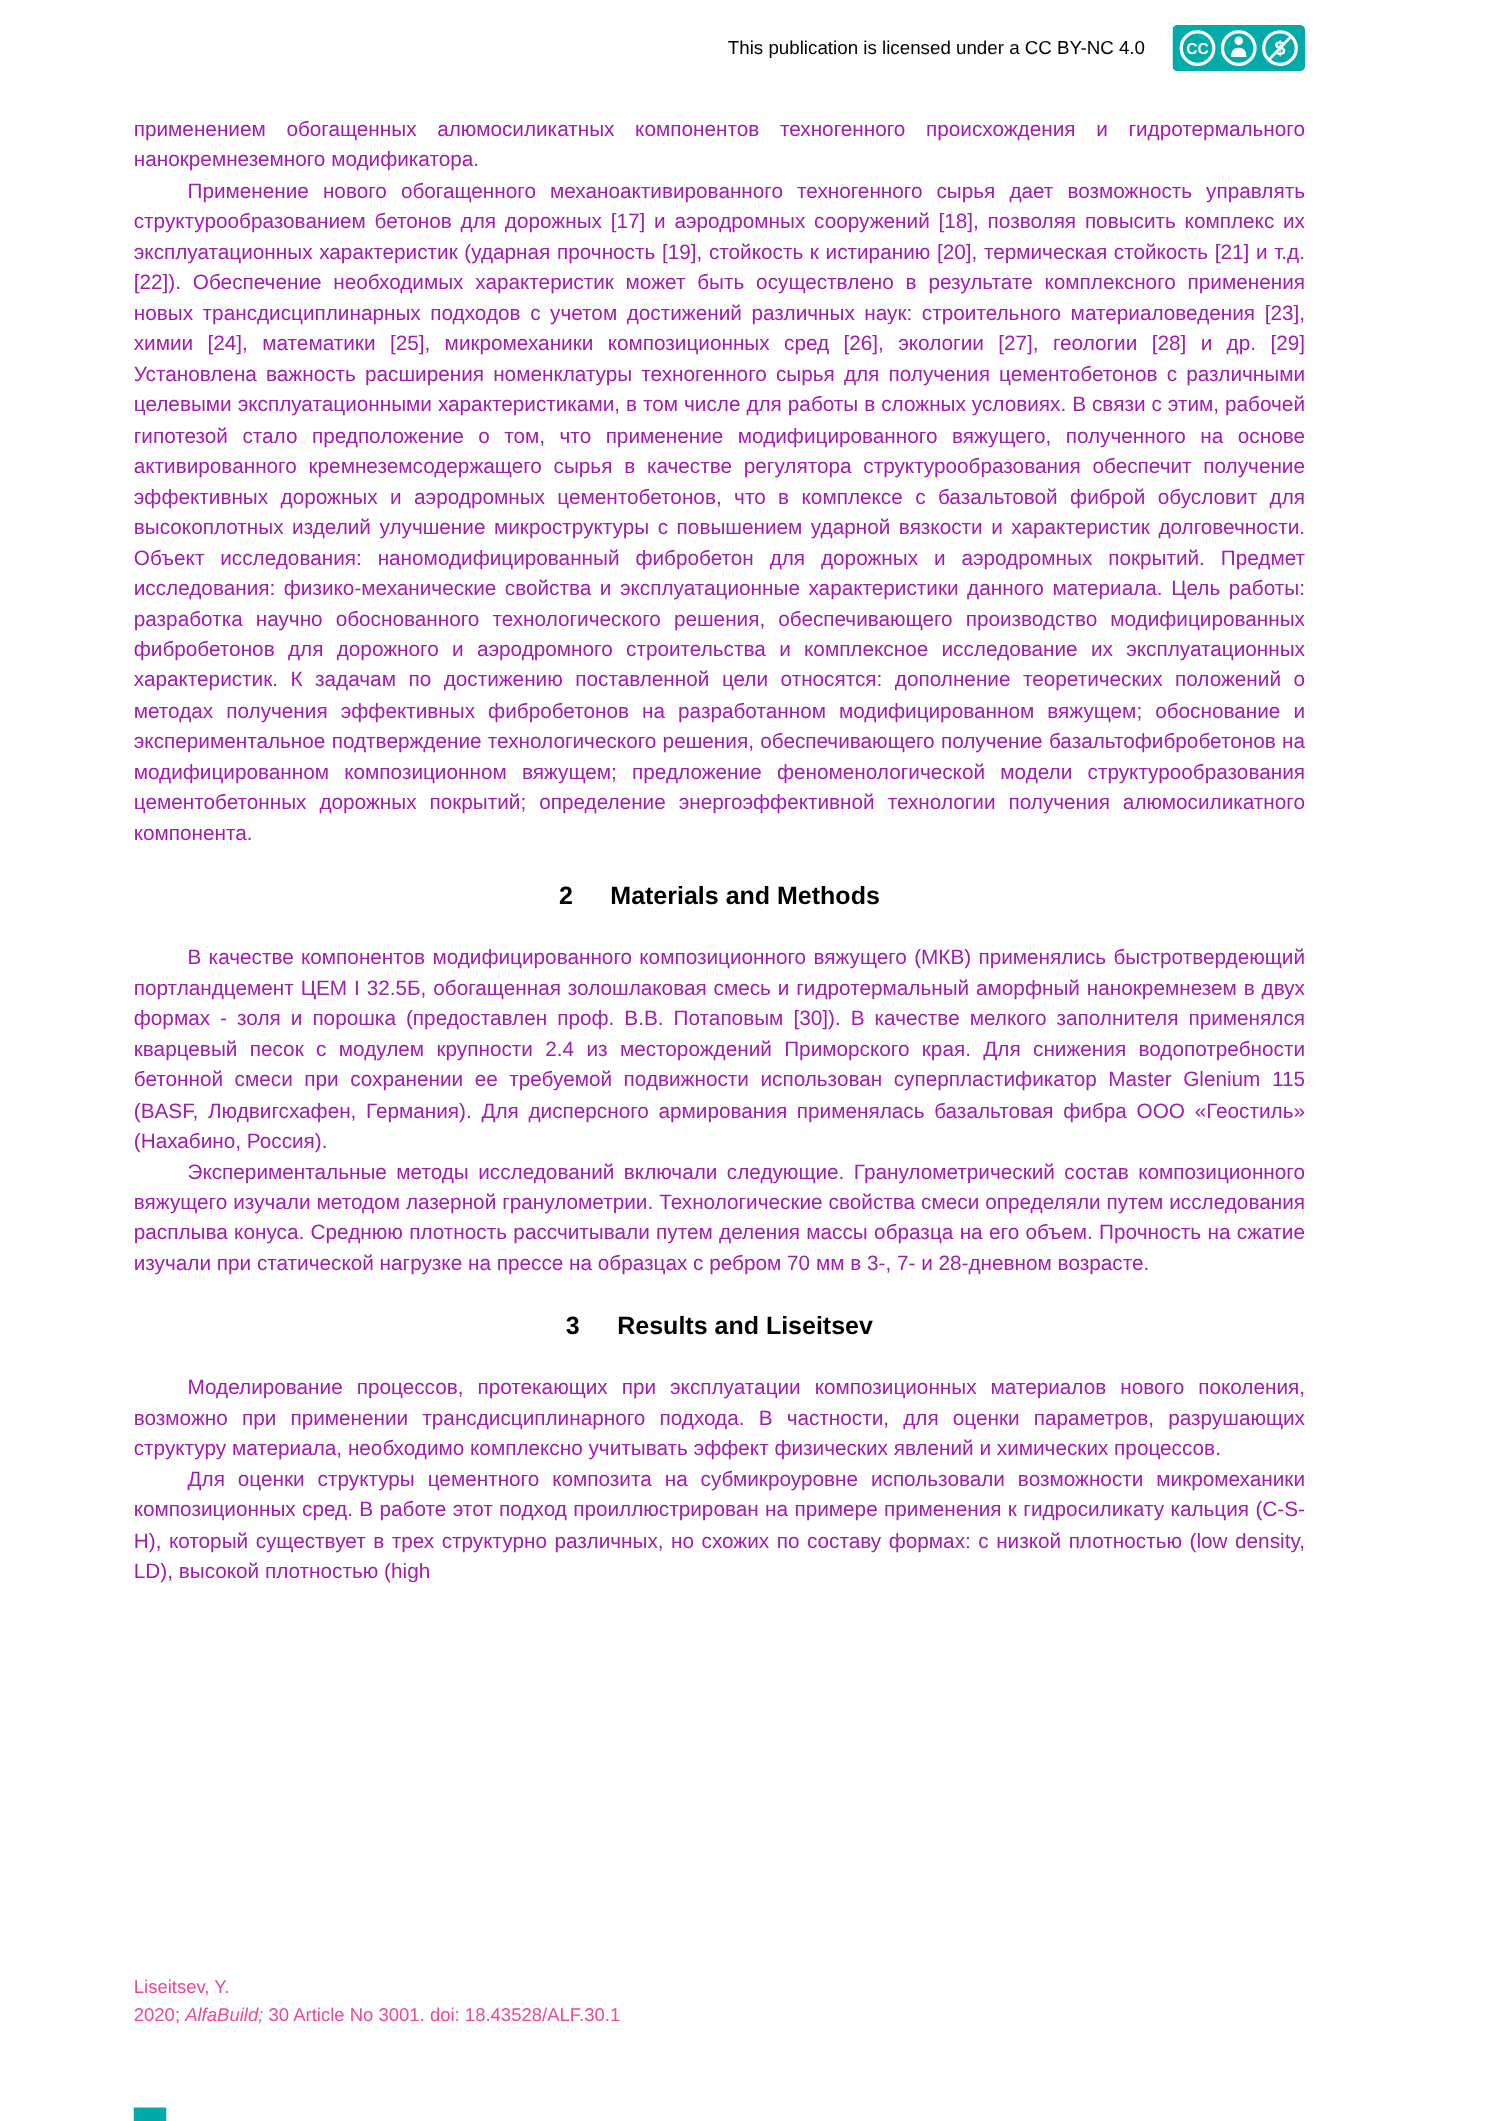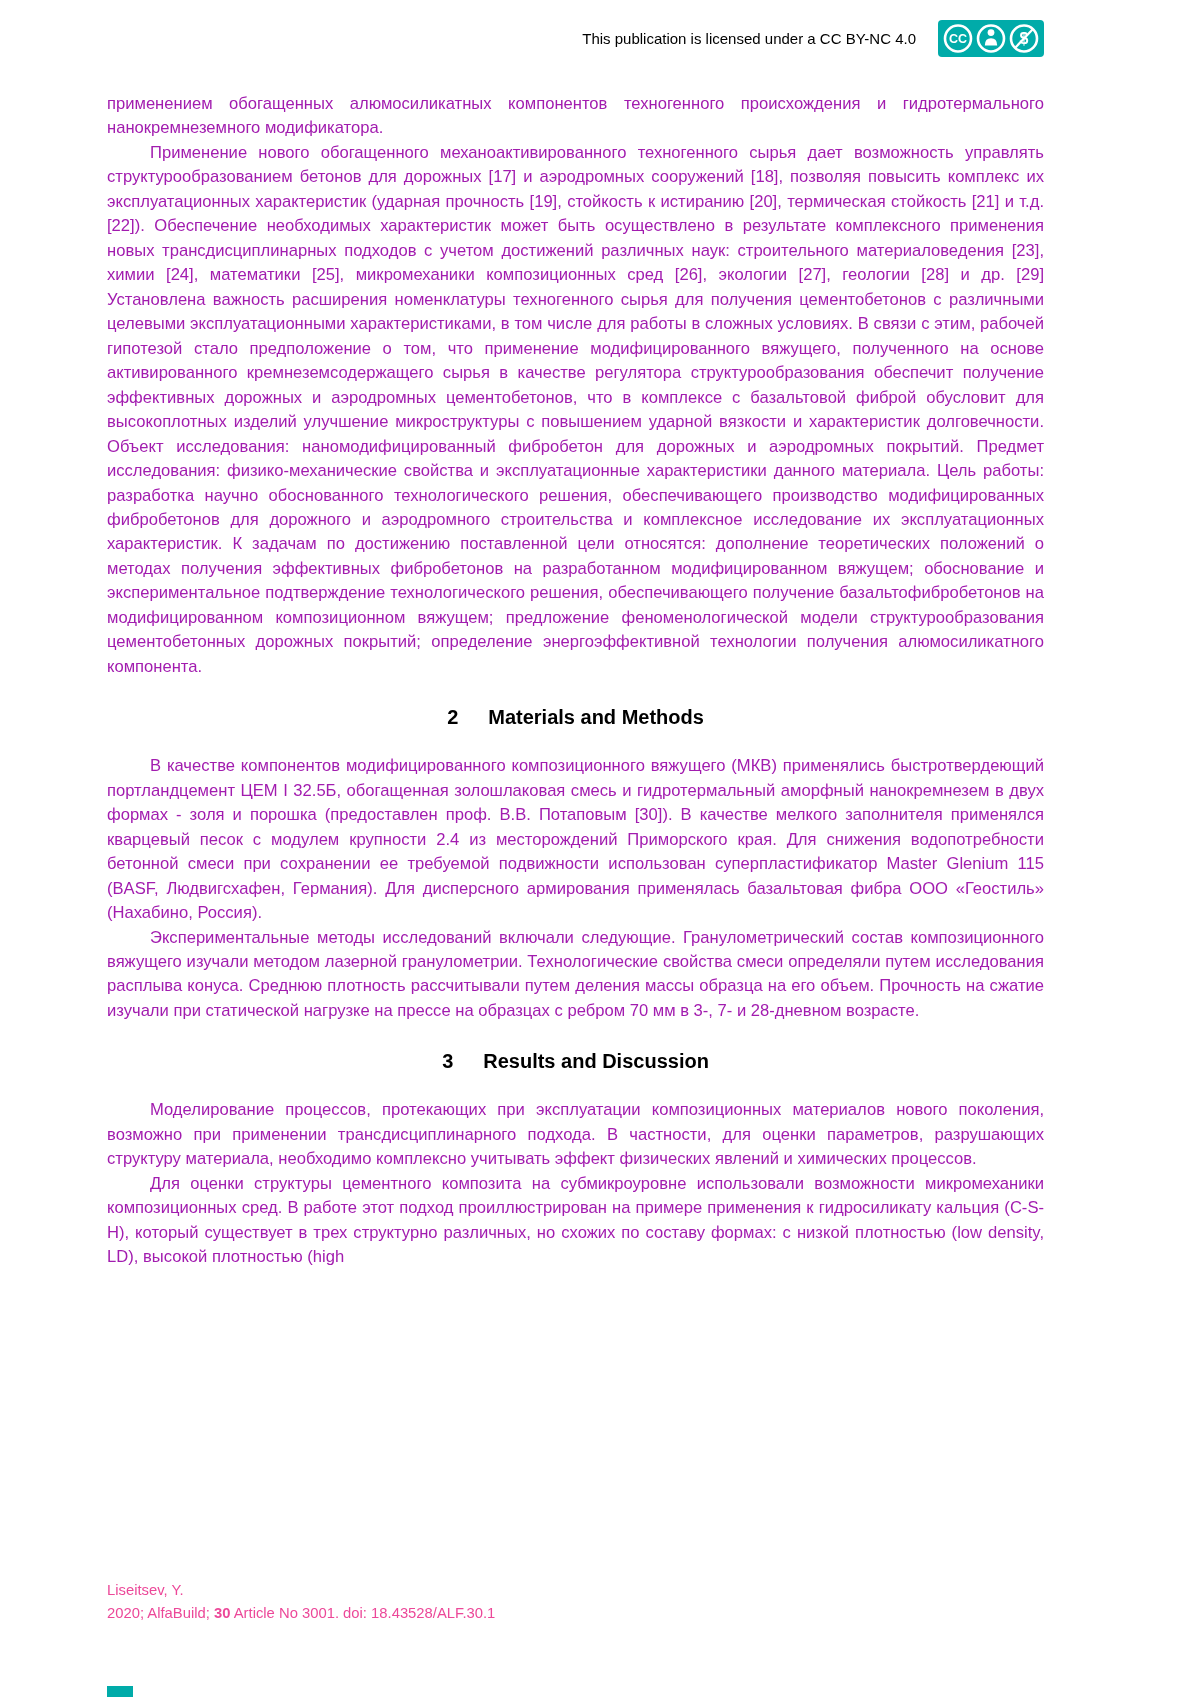--- a/index.html
+++ b/index.html
@@ -55,22 +55,22 @@
   }
   .sec-title { margin-left: 30px; }
   .footer {
     position: absolute;
     left: 107px;
     bottom: 72px;
     font-size: 14.8px;
     line-height: 1.55;
     color: #ec4899;
   }
-  .italic { }
-  .bold { font-weight: bold; }
+  .italic { font-style: italic; }
+  .bold { font-weight: normal; }
   .corner-bar {
     position: absolute;
     left: 107px;
     bottom: 0;
     width: 26px;
     height: 11px;
   }
 </style>
 </head>
 <body>
@@ -103,21 +103,21 @@
     <p class="para indent">Применение нового обогащенного механоактивированного техногенного сырья дает возможность управлять структурообразованием бетонов для дорожных [17] и аэродромных сооружений [18], позволяя повысить комплекс их эксплуатационных характеристик (ударная прочность [19], стойкость к истиранию [20], термическая стойкость [21] и т.д.[22]). Обеспечение необходимых характеристик может быть осуществлено в результате комплексного применения новых трансдисциплинарных подходов с учетом достижений различных наук: строительного материаловедения [23], химии [24], математики [25], микромеханики композиционных сред [26], экологии [27], геологии [28] и др. [29] Установлена важность расширения номенклатуры техногенного сырья для получения цементобетонов с различными целевыми эксплуатационными характеристиками, в том числе для работы в сложных условиях. В связи с этим, рабочей гипотезой стало предположение о том, что применение модифицированного вяжущего, полученного на основе активированного кремнеземсодержащего сырья в качестве регулятора структурообразования обеспечит получение эффективных дорожных и аэродромных цементобетонов, что в комплексе с базальтовой фиброй обусловит для высокоплотных изделий улучшение микроструктуры с повышением ударной вязкости и характеристик долговечности. Объект исследования: наномодифицированный фибробетон для дорожных и аэродромных покрытий. Предмет исследования: физико-механические свойства и эксплуатационные характеристики данного материала. Цель работы: разработка научно обоснованного технологического решения, обеспечивающего производство модифицированных фибробетонов для дорожного и аэродромного строительства и комплексное исследование их эксплуатационных характеристик. К задачам по достижению поставленной цели относятся: дополнение теоретических положений о методах получения эффективных фибробетонов на разработанном модифицированном вяжущем; обоснование и экспериментальное подтверждение технологического решения, обеспечивающего получение базальтофибробетонов на модифицированном композиционном вяжущем; предложение феноменологической модели структурообразования цементобетонных дорожных покрытий; определение энергоэффективной технологии получения алюмосиликатного компонента.</p>
 
     <h2 class="section-heading">
       <span class="sec-num">2</span><span class="sec-title">Materials and Methods</span>
     </h2>
 
     <p class="para indent">В качестве компонентов модифицированного композиционного вяжущего (МКВ) применялись быстротвердеющий портландцемент ЦЕМ I 32.5Б, обогащенная золошлаковая смесь и гидротермальный аморфный нанокремнезем в двух формах - золя и порошка (предоставлен проф. В.В. Потаповым [30]). В качестве мелкого заполнителя применялся кварцевый песок с модулем крупности 2.4 из месторождений Приморского края. Для снижения водопотребности бетонной смеси при сохранении ее требуемой подвижности использован суперпластификатор Master Glenium 115 (BASF, Людвигсхафен, Германия). Для дисперсного армирования применялась базальтовая фибра ООО «Геостиль» (Нахабино, Россия).</p>
     <p class="para indent">Экспериментальные методы исследований включали следующие. Гранулометрический состав композиционного вяжущего изучали методом лазерной гранулометрии. Технологические свойства смеси определяли путем исследования расплыва конуса. Среднюю плотность рассчитывали путем деления массы образца на его объем. Прочность на сжатие изучали при статической нагрузке на прессе на образцах с ребром 70 мм в 3-, 7- и 28-дневном возрасте.</p>
 
     <h2 class="section-heading">
-      <span class="sec-num">3</span><span class="sec-title">Results and Discussion</span>
+      <span class="sec-num">3</span><span class="sec-title">Results and Liseitsev</span>
     </h2>
 
     <p class="para indent">Моделирование процессов, протекающих при эксплуатации композиционных материалов нового поколения, возможно при применении трансдисциплинарного подхода. В частности, для оценки параметров, разрушающих структуру материала, необходимо комплексно учитывать эффект физических явлений и химических процессов.</p>
     <p class="para indent">Для оценки структуры цементного композита на субмикроуровне использовали возможности микромеханики композиционных сред. В работе этот подход проиллюстрирован на примере применения к гидросиликату кальция (C-S-H), который существует в трех структурно различных, но схожих по составу формах: с низкой плотностью (low density, LD), высокой плотностью (high</p>
   </div>
 
   <div class="footer">
     <div>Liseitsev, Y.</div>
     <div><span>2020; </span><span class="italic">AlfaBuild;</span> <span class="bold">30</span><span> Article No 3001. doi: 18.43528/ALF.30.1</span></div>
   </div>

